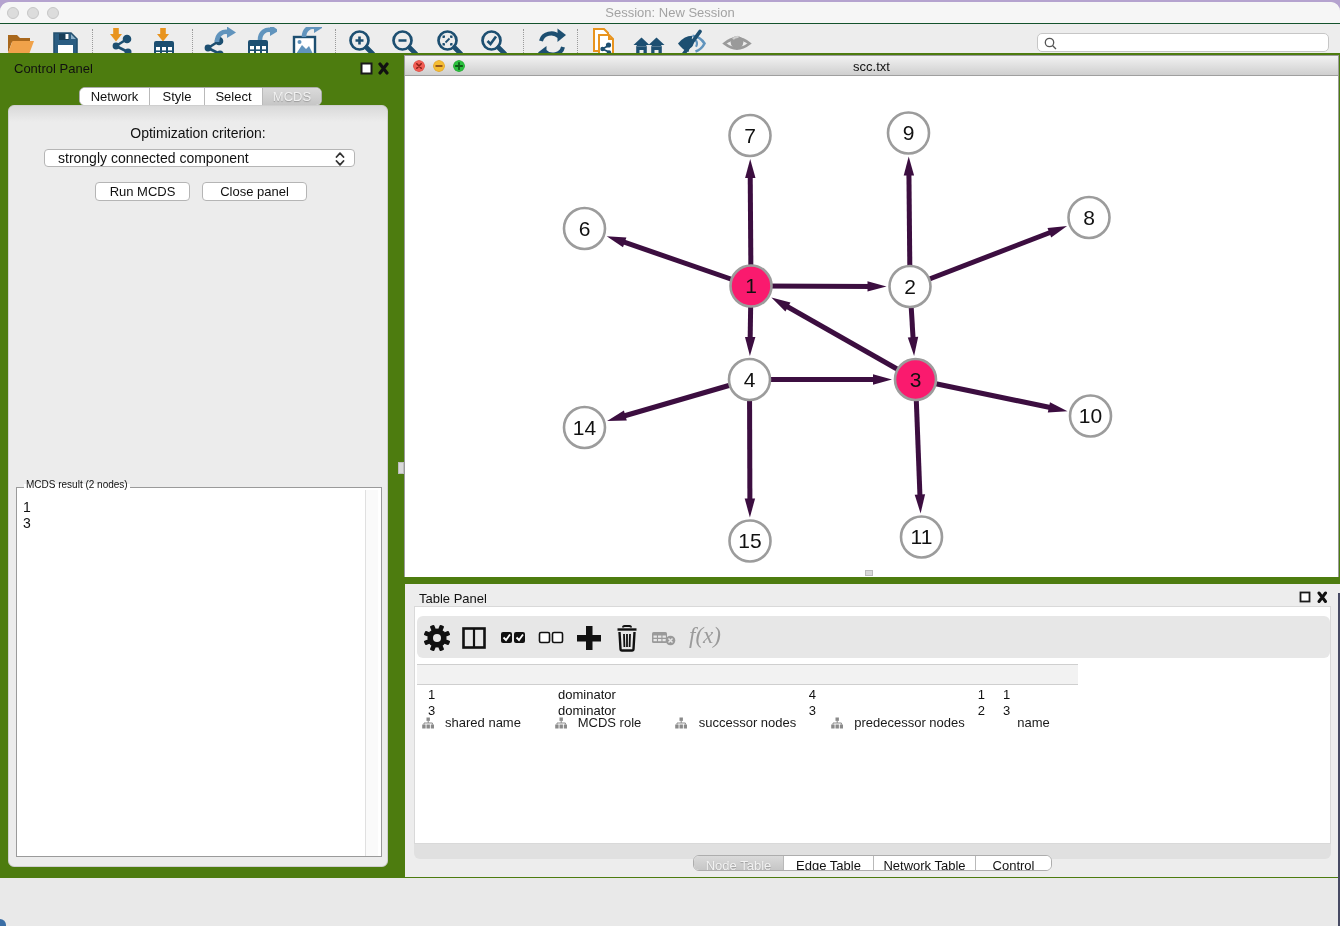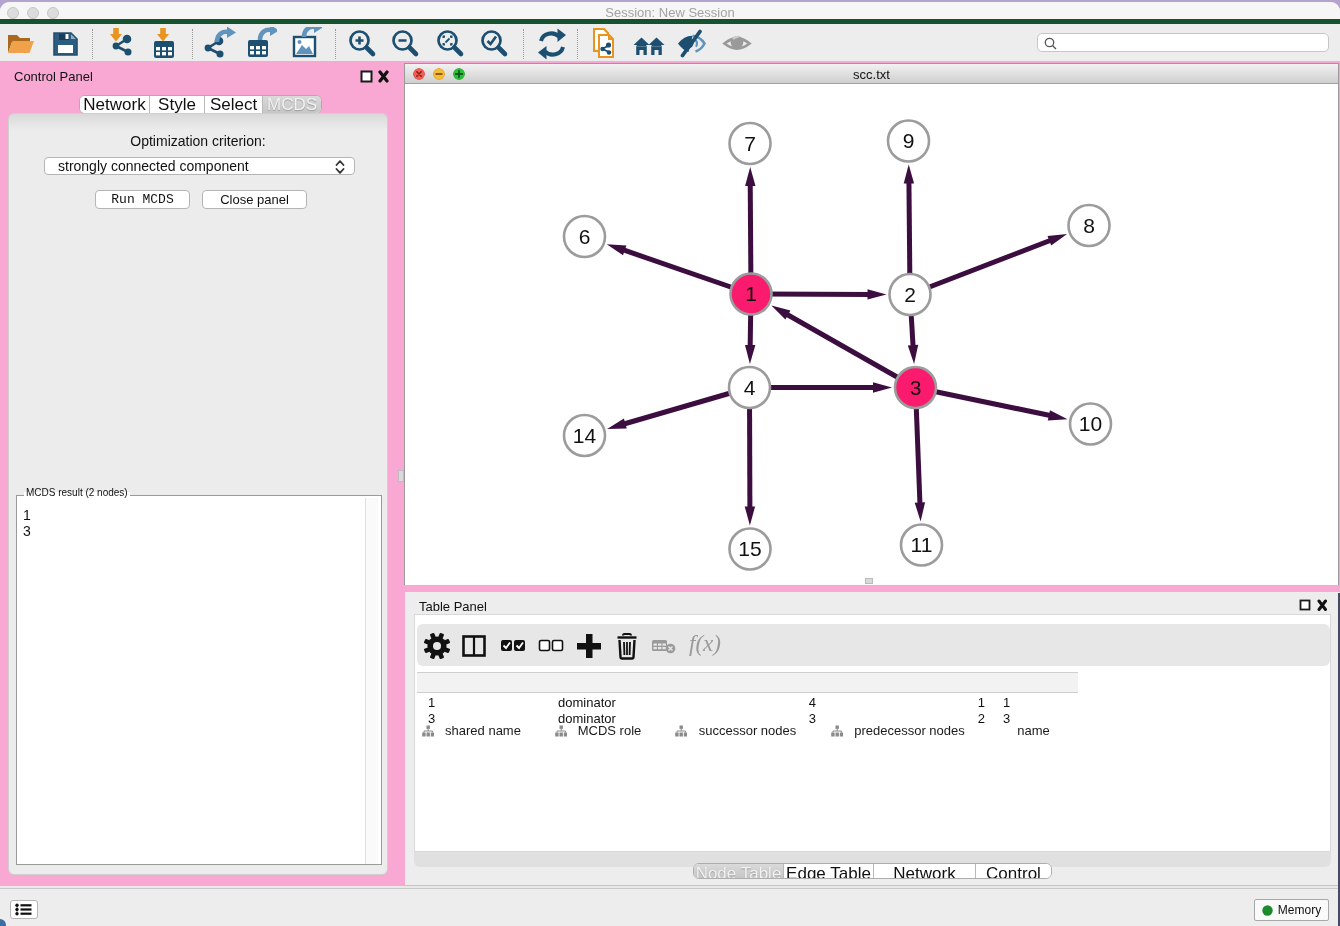--- a/index.html
+++ b/index.html
@@ -1,29 +1,29 @@
 <!DOCTYPE html>
 <html><head>
 <meta charset="utf-8">
 <style>
 * { margin:0; padding:0; box-sizing:border-box; }
 html,body { width:1340px; height:926px; overflow:hidden; }
 body { font-family:"Liberation Sans", sans-serif; background:#b5a3cf; position:relative; }
 #win { position:absolute; left:0; top:2px; width:1340px; height:924px; background:#e9e9e9; border-radius:9px 9px 0 0; overflow:hidden; }
-#titlebar { position:absolute; left:0; top:0; width:1340px; height:22px; background:#f6f6f6; border-bottom:5px solid #14532d; border-radius:9px 9px 0 0; }
+#titlebar { position:absolute; left:0; top:0; width:1340px; height:22px; background:#f6f6f6; border-bottom:1px solid #14532d; border-radius:9px 9px 0 0; }
 .tl { position:absolute; top:5px; width:12px; height:12px; border-radius:50%; background:#dcdcdc; border:1px solid #c6c6c6; }
 #wtitle { position:absolute; top:3px; left:0; width:100%; text-align:center; font-size:13px; color:#a3a3a3; }
 #toolbar { position:absolute; left:0; top:22px; width:1340px; height:40px; background:#ededed; border-bottom:1px solid #cccccc; }
 .tsep { position:absolute; top:5px; height:30px; width:0; border-left:1px dotted #9a9a9a; }
-#main { position:absolute; left:0; top:59px; width:1340px; height:825px; background:#f9a8d4; }
+#main { position:absolute; left:0; top:51px; width:1340px; height:825px; background:#4d7c0f; }
 #statusbar { position:absolute; left:0; top:886px; width:1340px; height:38px; background:#ededed; border-top:1px solid #c9c9c9; }
 
 #cptitle { position:absolute; left:14px; top:8px; font-size:13px; color:#111; }
 .tabgroup { position:absolute; display:flex; border:1px solid #adadad; border-radius:6px; overflow:hidden; background:#fff; }
-.tab { font-size:17px; color:#111; text-align:center; border-right:1px solid #b9b9b9; background:#fff; line-height:18px; }
+.tab { font-size:13px; color:#111; text-align:center; border-right:1px solid #b9b9b9; background:#fff; line-height:18px; }
 .tab:last-child { border-right:none; }
 .tab.sel { background:linear-gradient(#dadada,#c6c6c6); color:#f2f2f2; text-shadow:0 1px 1px #9a9a9a; }
 #cppanel { position:absolute; left:8px; top:52px; width:380px; height:762px; background:linear-gradient(#d9d9d9, #ececec 16px); border:1px solid #cfcfcf; border-radius:6px; }
 #optlabel { position:absolute; left:0; top:72px; width:396px; text-align:center; font-size:14px; color:#111; }
 #dropdown { position:absolute; left:44px; top:96px; width:311px; height:18px; background:#fff; border:1px solid #b5b5b5; border-radius:4px; font-size:14px; line-height:16px; padding-left:13px; color:#111; }
 .btn { position:absolute; height:19px; background:#fff; border:1px solid #b5b5b5; border-radius:4px; font-size:13px; text-align:center; line-height:17px; color:#111; }
 #mcdsbox { position:absolute; left:16px; top:434px; width:366px; height:370px; border:1px solid #9a9a9a; background:#fff; }
 #mcdslabel { position:absolute; left:24px; top:426px; font-size:10px; color:#111; padding:0 2px; background:linear-gradient(#ececec 50%, #ffffff 50%); }
 #mcdstext { position:absolute; left:23px; top:446px; font-size:14px; line-height:16px; color:#111; }
 #mcdssb { position:absolute; right:3px; top:2px; width:13px; height:366px; background:#fafafa; border-left:1px solid #e0e0e0; }
@@ -195,21 +195,21 @@
       <div class="tab sel" style="width:58px;">MCDS</div>
     </div>
     <div id="cppanel"></div>
     <div id="optlabel">Optimization criterion:</div>
     <div id="dropdown">strongly connected component
       <svg style="position:absolute;right:9px;top:2px;" width="10" height="14" viewBox="0 0 10 14">
         <path d="M1.5 5 L5 1.2 L8.5 5" fill="none" stroke="#333" stroke-width="1.8" stroke-linecap="round" stroke-linejoin="round"></path>
         <path d="M1.5 9 L5 12.8 L8.5 9" fill="none" stroke="#333" stroke-width="1.8" stroke-linecap="round" stroke-linejoin="round"></path>
       </svg>
     </div>
-    <div class="btn" style="left:95px;top:129px;width:95px;font-family:Liberation Mono, monospace;">Run MCDS</div>
+    <div class="btn" style="left:95px;top:129px;width:95px;">Run MCDS</div>
     <div class="btn" style="left:202px;top:129px;width:105px;">Close panel</div>
     <div id="mcdsbox">
         <div id="mcdssb"></div>
       </div>
     <div id="mcdslabel">MCDS result (2 nodes)</div>
     <div id="mcdstext">1<br>3</div>
 
     <div style="position:absolute;left:398px;top:409px;width:6px;height:12px;background:#d9d9d9;border:1px solid #bdbdbd;"></div>
     <div id="netwin">
       <div id="nettitle">
@@ -397,41 +397,16 @@
       <div id="tpgrey"></div>
       <div class="tabgroup" id="tptabs" style="height:16px;">
         <div class="tab sel" style="width:90px;line-height:19px;">Node Table</div>
         <div class="tab" style="width:90px;line-height:19px;">Edge Table</div>
         <div class="tab" style="width:102px;line-height:19px;">Network Table</div>
         <div class="tab" style="width:75px;line-height:19px;">Control</div>
       </div>
     </div>
 
   </div>
-  <div id="statusbar">
-
-    <div class="btn" style="left:10px;top:11px;width:28px;height:19px;border-radius:3px;">
-      <svg width="18" height="13" viewBox="0 0 18 13" style="margin-top:2px;">
-        <g fill="#111">
-            <circle cx="2" cy="2.2" r="1.7"></circle>
-            <circle cx="2" cy="6.5" r="1.7"></circle>
-            <circle cx="2" cy="10.8" r="1.7"></circle>
-          </g>
-        <path d="M2 3.5 L2 10" stroke="#111" stroke-width="0.9" stroke-dasharray="1,1"></path>
-        <g fill="#111">
-            <rect x="5.5" y="1.2" width="11" height="2.2"></rect>
-            <rect x="5.5" y="5.4" width="11" height="2.2"></rect>
-            <rect x="5.5" y="9.6" width="11" height="2.2"></rect>
-          </g>
-      </svg>
-    </div>
-    <div class="btn" style="left:1254px;top:10px;width:75px;height:22px;border-radius:2px;background:#fafafa;border-color:#a8a8a8;display:flex;align-items:center;justify-content:center;gap:5px;">
-      <svg width="11" height="11" viewBox="0 0 11 11">
-          <circle cx="5.5" cy="5.5" r="5.2" fill="#1e8a2e"></circle>
-        </svg>
-      <span style="font-size:12px;color:#111;">Memory</span>
-    </div>
-
-  </div>
 </div>
 
 <div style="position:absolute;left:1338px;top:593px;width:2px;height:333px;background:#474a63;"></div>
 <div style="position:absolute;left:0px;top:919px;width:6px;height:7px;background:#3a6ea5;border-radius:0 6px 0 0;"></div>
 
 </body></html>

